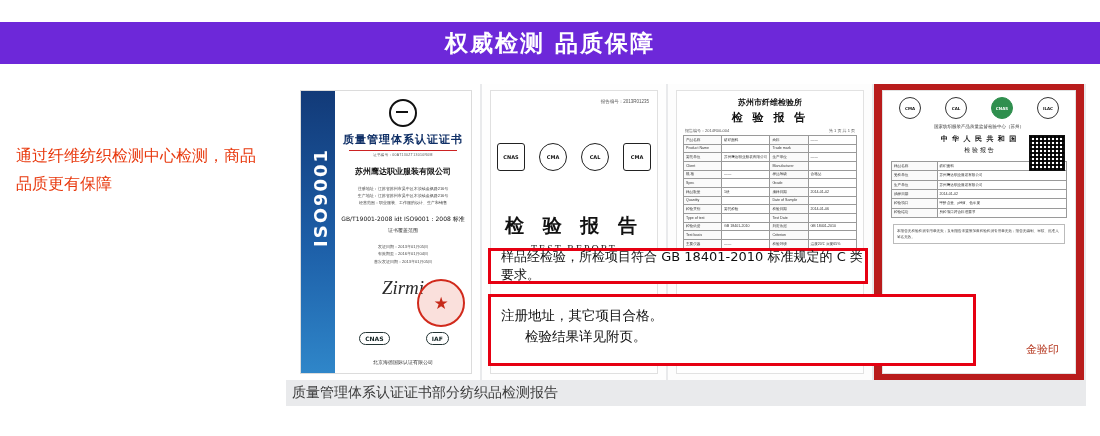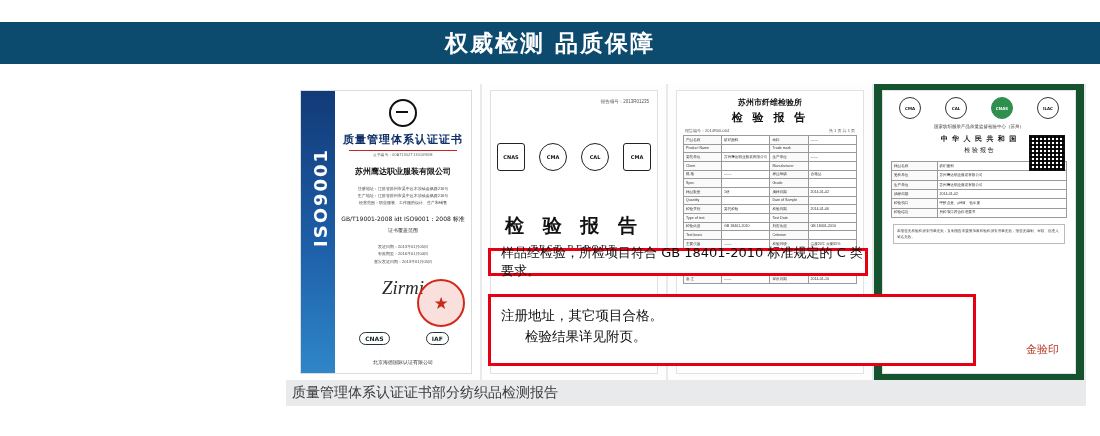--- a/index.html
+++ b/index.html
@@ -20,21 +20,21 @@
     background: #ffffff;
   }
 
   
   .banner {
     position: absolute;
     left: 0;
     top: 22px;
     width: 1100px;
     height: 42px;
-    background: #0c4a6e;
+    background: #6d28d9;
     display: flex;
     align-items: center;
     justify-content: center;
   }
   .banner-title {
     color: #ffffff;
     font-size: 23px;
     letter-spacing: 2px;
     font-family: "DejaVu Sans", sans-serif;
     font-weight: bold;
@@ -86,21 +86,21 @@
     position: relative;
     height: 296px;
     background: #fdfdfb;
     border-right: 2px solid #e9eaec;
     overflow: hidden;
     box-sizing: border-box;
   }
   .cert.c1 { width: 196px; background: #ffffff; }
   .cert.c2 { width: 186px; background: #fefefe; }
   .cert.c3 { width: 206px; background: #fdfdfd; }
-  .cert.c4 { width: 210px; background: #14532d; border-right: none; }
+  .cert.c4 { width: 210px; background: #b91c1c; border-right: none; }
 
   
   .c1-inner {
     position: absolute;
     left: 14px; top: 6px; right: 8px; bottom: 6px;
     background: #ffffff;
     border: 1px solid #dcdcdc;
   }
   .c1-sidebar {
     position: absolute;
@@ -412,21 +412,21 @@
     background: #ffffff;
     border: 3px solid #e60012;
     box-sizing: border-box;
     color: #111;
     font-family: "DejaVu Sans", sans-serif;
   }
   .callout-1 {
     left: 488px;
     top: 248px;
     width: 380px;
-    height: 28px;
+    height: 36px;
     display: flex;
     align-items: center;
     padding-left: 10px;
     font-size: 13px;
   }
   .callout-2 {
     left: 488px;
     top: 294px;
     width: 488px;
     height: 72px;
@@ -457,20 +457,21 @@
 </head>
 <body>
 
 <div class="page">
 
   <div class="banner">
     <div class="banner-title">权威检测  品质保障</div>
   </div>
 
   <div class="left-col">
+    <div class="left-sub">通过纤维纺织检测中心检测，商品品质更有保障</div>
   </div>
 
   <div class="gallery">
     <div class="cert-strip">
 
       <div class="cert c1">
         <div class="c1-inner">
           <div class="c1-sidebar">
             <div class="c1-sidebar-text">ISO9001</div>
           </div>

